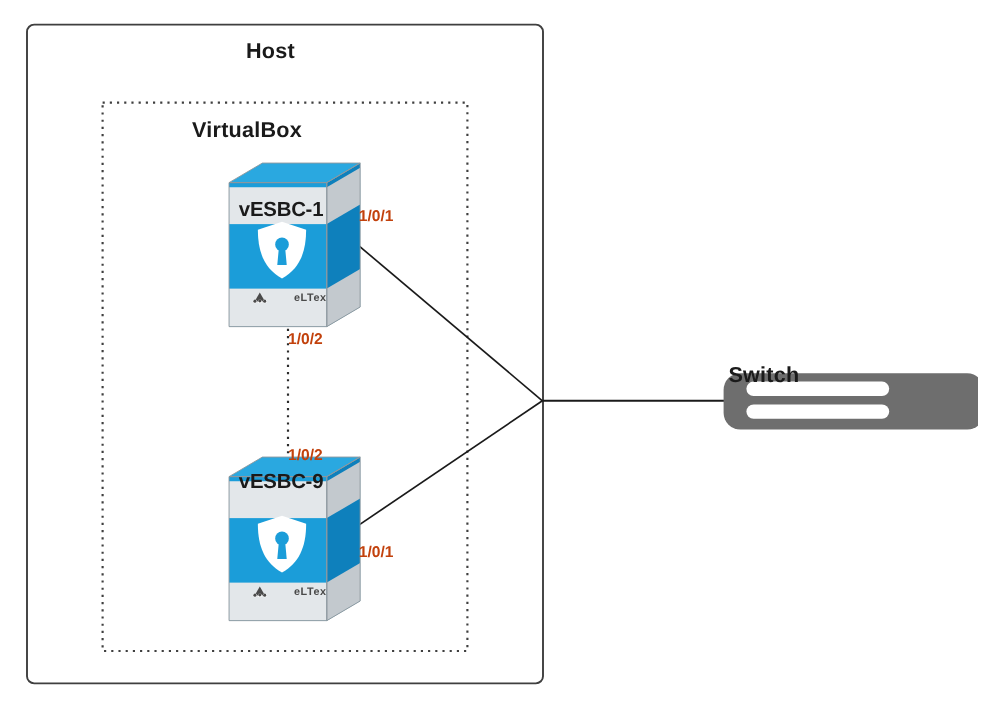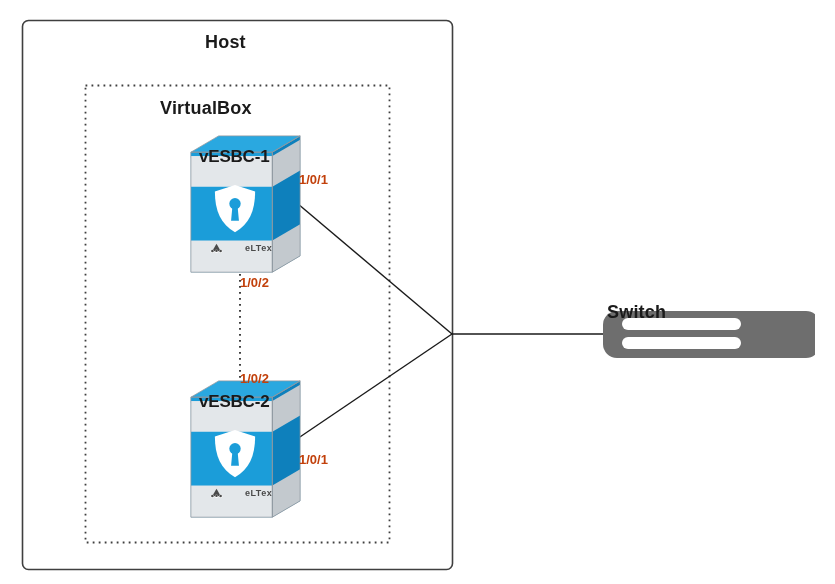--- a/index.html
+++ b/index.html
@@ -129,25 +129,25 @@
       <rect x="622" y="318" width="119" height="12" rx="6" ry="6" fill="#ffffff"></rect>
       <rect x="622" y="337" width="119" height="12" rx="6" ry="6" fill="#ffffff"></rect>
     </g>
 
   </svg>
 
   <div class="txt title-label" style="left:205px; top:32px;">Host</div>
 
   <div class="txt title-label" style="left:160px; top:98px;">VirtualBox</div>
 
-  <div class="txt dev-label" style="left:199px; top:147px;">vESBC-1</div>
+  <div class="txt dev-label" style="left:199px; top:165px;">vESBC-1</div>
 
   <div class="txt brand-label" style="left:224px; top:243px;">eLTex</div>
 
-  <div class="txt dev-label" style="left:199px; top:392px;">vESBC-2</div>
+  <div class="txt dev-label" style="left:199px; top:392px;">vESBC-9</div>
 
   <div class="txt brand-label" style="left:224px; top:488px;">eLTex</div>
 
   <div class="txt port-label" style="left:299px; top:172px;">1/0/1</div>
 
   <div class="txt port-label" style="left:240px; top:275px;">1/0/2</div>
 
   <div class="txt port-label" style="left:240px; top:371px;">1/0/2</div>
 
   <div class="txt port-label" style="left:299px; top:452px;">1/0/1</div>

